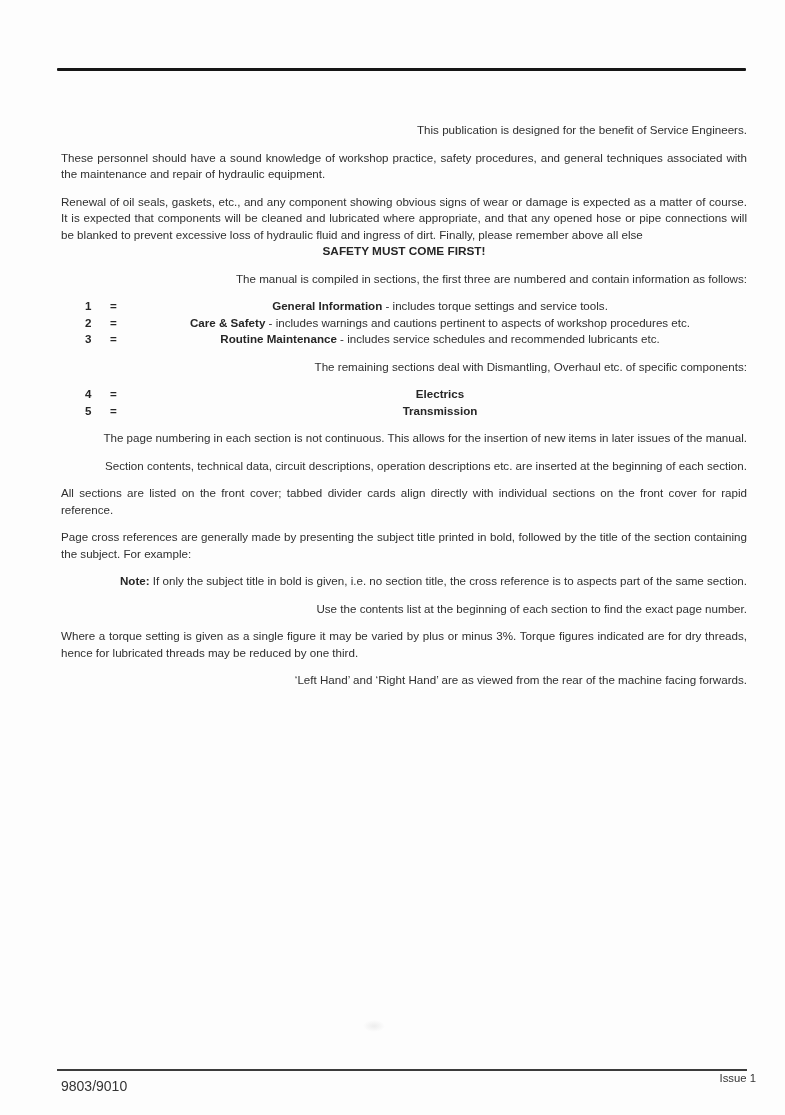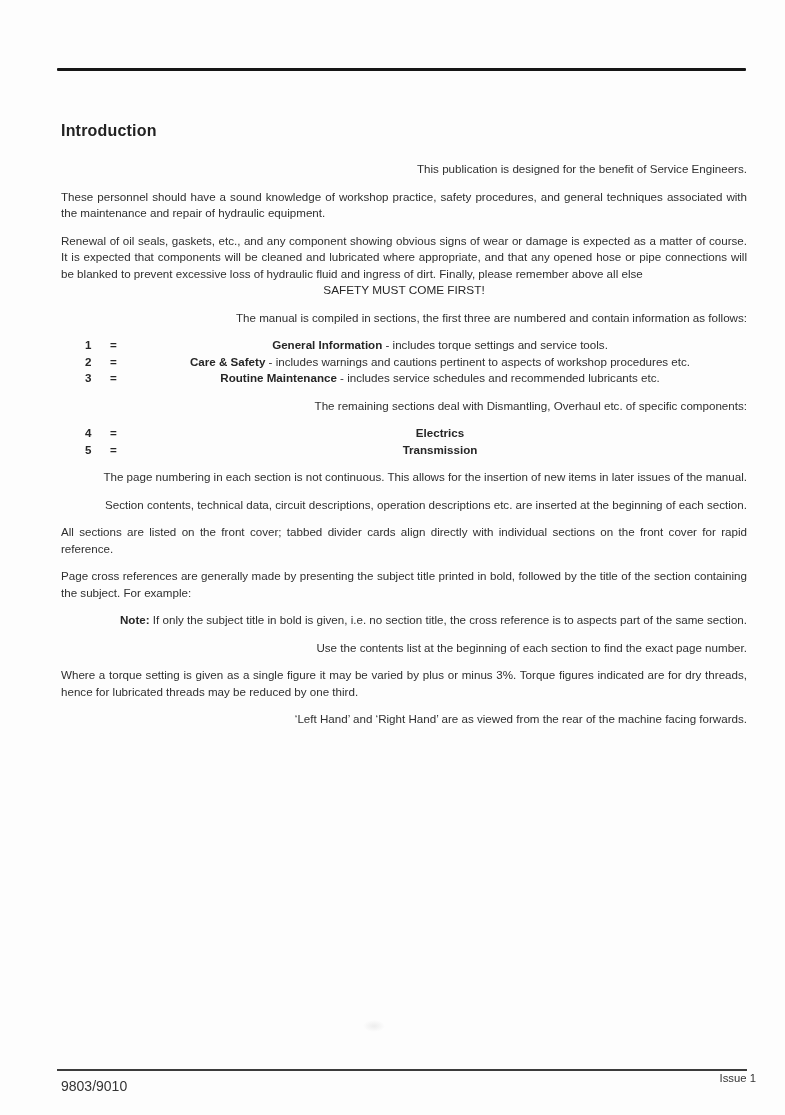--- a/index.html
+++ b/index.html
@@ -43,21 +43,21 @@
     line-height: 16.5px;
     margin: 0 0 11px 0;
     text-align: justify;
   }
   p.para.single {
     text-align: right;
   }
   .safety-banner {
     font-size: 11.8px;
     line-height: 16.5px;
-    font-weight: normal;
+    font-weight: bold;
     text-align: center;
     color: #262626;
     margin: 0 0 11px 0;
   }
   .section-list {
     margin: 0 0 11px 0;
   }
   .section-row {
     display: grid;
     grid-template-columns: 25px 23px 1fr;
@@ -129,21 +129,20 @@
 </style>
 </head>
 <body>
 
 <div class="page">
 
   <div class="top-rule"></div>
 
   <div class="content">
 
-    <h1 class="doc-title">Introduction</h1>
 
     <p class="para single">This publication is designed for the benefit of Service Engineers.</p>
 
     <p class="para">These personnel should have a sound knowledge of workshop practice, safety procedures, and general techniques associated with the maintenance and repair of hydraulic equipment.</p>
 
     <p class="para" style="margin-bottom:0;">Renewal of oil seals, gaskets, etc., and any component showing obvious signs of wear or damage is expected as a matter of course. It is expected that components will be cleaned and lubricated where appropriate, and that any opened hose or pipe connections will be blanked to prevent excessive loss of hydraulic fluid and ingress of dirt. Finally, please remember above all else</p>
 
     <div class="safety-banner">SAFETY MUST COME FIRST!</div>
 
     <p class="para single">The manual is compiled in sections, the first three are numbered and contain information as follows:</p>

